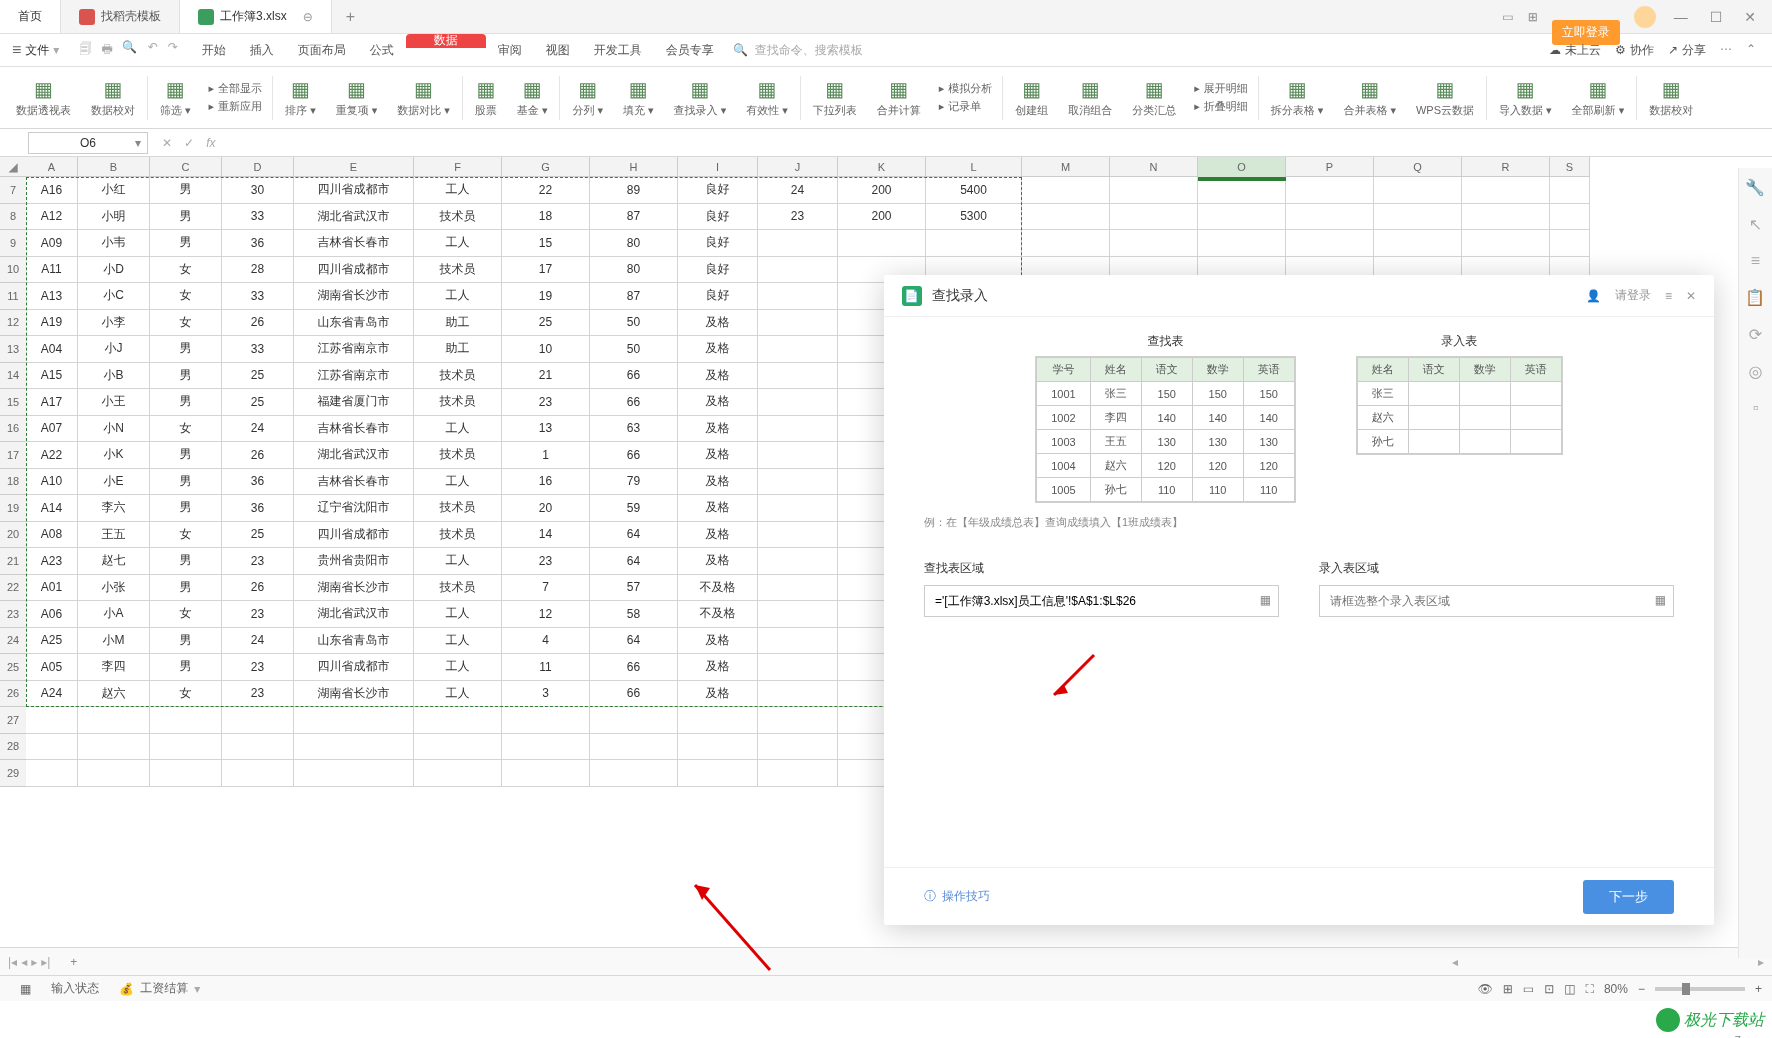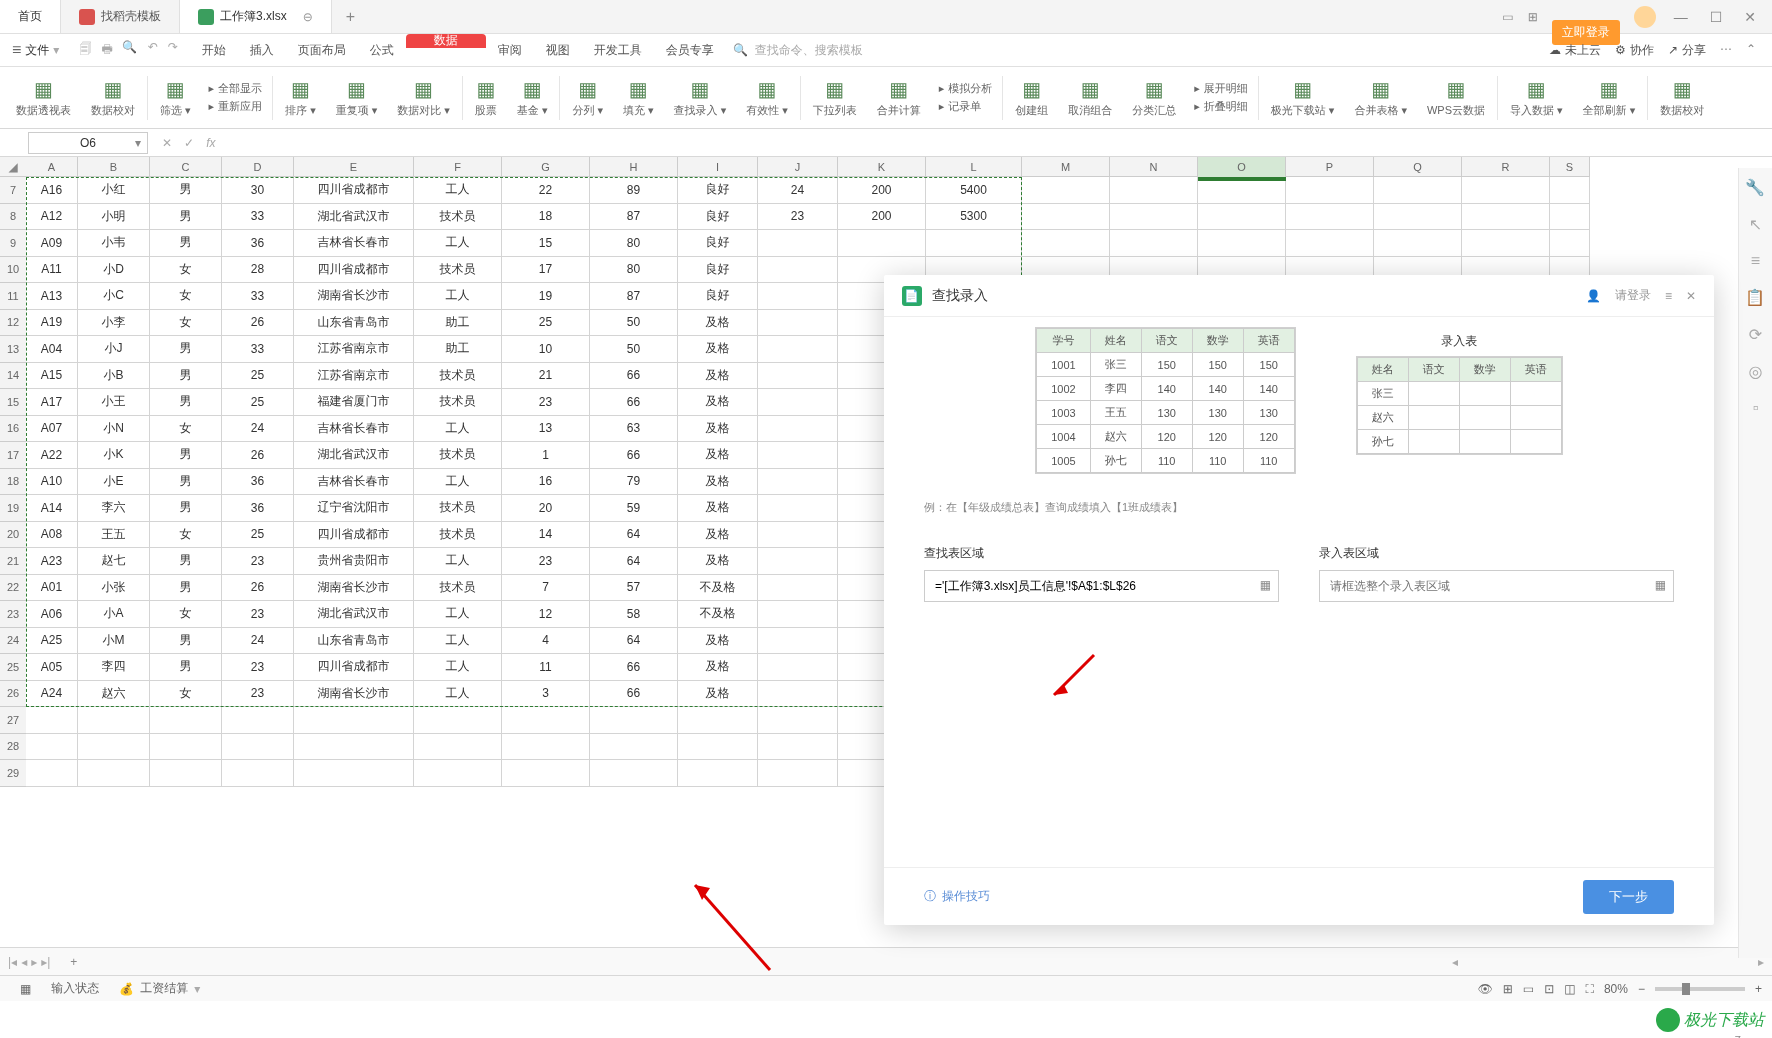--- a/index.html
+++ b/index.html
@@ -61,21 +61,21 @@
 .step-arrow{color:#ccc;}
 .diagram{padding:10px 40px;}
 .diagram-title{text-align:center;font-size:14px;color:#333;margin:10px 0 16px;}
 .diag-tables{display:flex;gap:60px;justify-content:center;}
 .dtable{border:1px solid #d0d0d0;}
 .dtable-title{text-align:center;font-size:12px;padding:6px 0;color:#333;}
 .dt{border-collapse:collapse;}
 .dt th,.dt td{border:1px solid #ccc;padding:4px 14px;font-size:11px;text-align:center;color:#555;font-weight:normal;}
 .dt th{background:#e2f0e2;}
 .dt2 th{background:#e2f0e2;}
-.diag-note{font-size:11px;color:#888;margin-top:26px;}
+.diag-note{font-size:11px;color:#888;margin-top:12px;}
 .fields{display:flex;gap:40px;padding:20px 40px 0;}
 .field{flex:1;}
 .field-label{font-size:12px;color:#333;margin-bottom:8px;}
 .field-input{width:100%;height:32px;border:1px solid #ccc;padding:0 30px 0 10px;font-size:12px;position:relative;}
 .field-wrap{position:relative;}
 .field-pick{position:absolute;right:8px;top:8px;color:#888;}
 .panel-footer{position:absolute;bottom:0;left:0;right:0;height:58px;border-top:1px solid #eee;display:flex;align-items:center;padding:0 40px;}
 .tips{color:#5a8dd6;font-size:12px;display:flex;align-items:center;gap:6px;}
 .next-btn{margin-left:auto;background:#4a90e2;color:#fff;padding:8px 26px;border-radius:3px;font-size:13px;}
 .arrow-red{position:absolute;pointer-events:none;z-index:200;}
@@ -252,21 +252,21 @@
       <span class="ric">▦</span>
       <span class="lbl">分类汇总</span>
     </div>
     <div class="rstack">
       <div><span>▸</span>展开明细</div>
       <div><span>▸</span>折叠明细</div>
     </div>
     <div class="rsep"></div>
     <div class="rgroup">
       <span class="ric">▦</span>
-      <span class="lbl">极光下载站 ▾</span>
+      <span class="lbl">拆分表格 ▾</span>
     </div>
     <div class="rgroup">
       <span class="ric">▦</span>
       <span class="lbl">合并表格 ▾</span>
     </div>
     <div class="rgroup">
       <span class="ric">▦</span>
       <span class="lbl">WPS云数据</span>
     </div>
     <div class="rsep"></div>
@@ -850,20 +850,21 @@
     <div class="ph-right">
       <span>👤</span>
       <span>请登录</span>
       <span>≡</span>
       <span>✕</span>
     </div>
   </div>
   <div class="diagram">
     <div class="diag-tables">
       <div>
+        <div class="dtable-title">查找表</div>
         <div class="dtable">
             <table class="dt" id="lookup-dt">
               <tbody>
                 <tr>
                   <th>学号</th>
                   <th>姓名</th>
                   <th>语文</th>
                   <th>数学</th>
                   <th>英语</th>
                 </tr>

